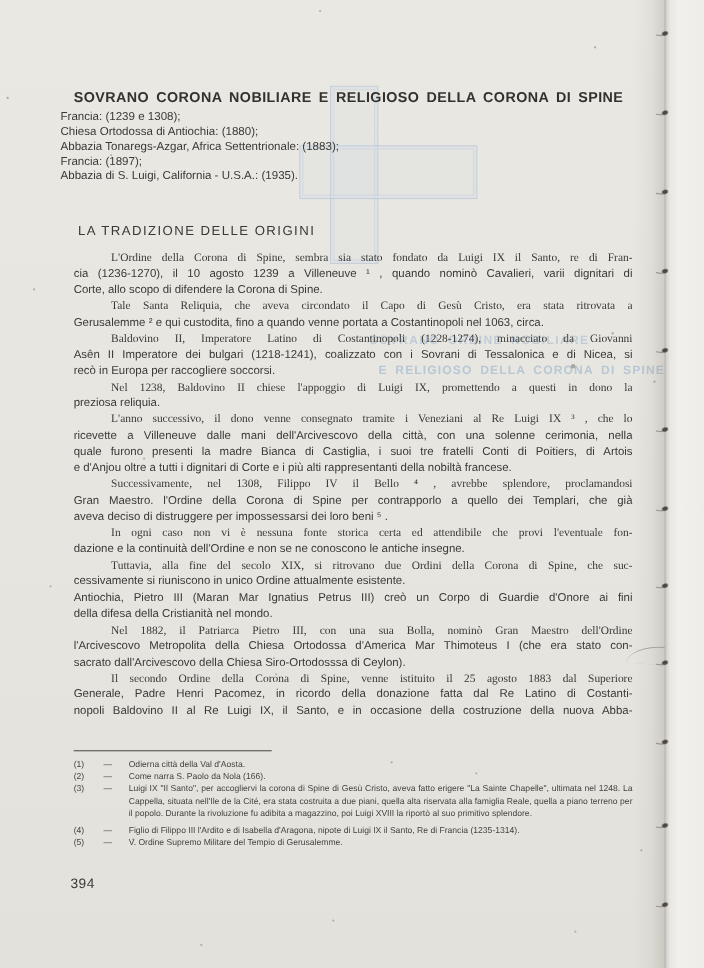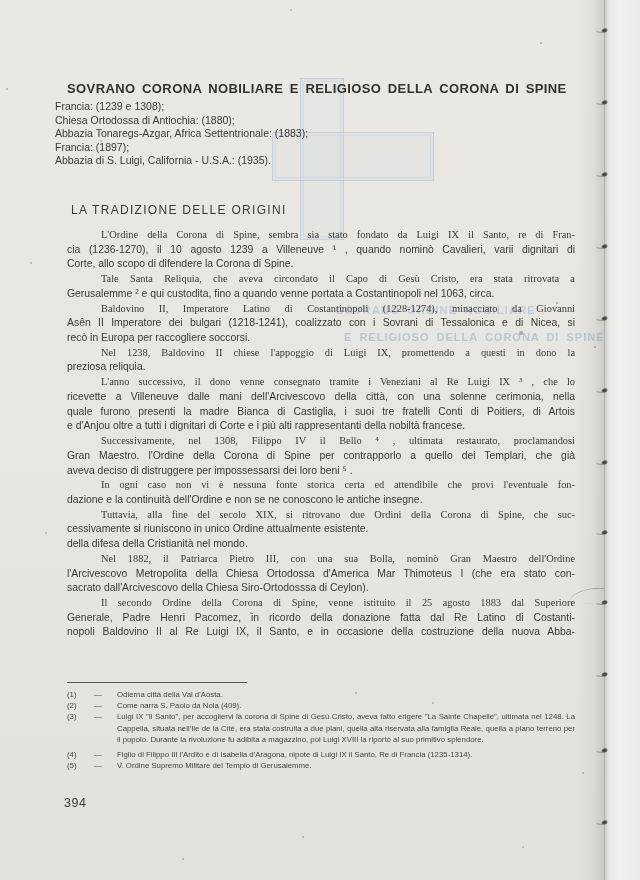--- a/index.html
+++ b/index.html
@@ -113,48 +113,49 @@
       <div class="bl last">Gerusalemme ² e qui custodita, fino a quando venne portata a Costantinopoli nel 1063, circa.</div>
       <div class="bl ind">Baldovino II, Imperatore Latino di Costantinopoli (1228-1274), minacciato da Giovanni</div>
       <div class="bl">Asên II Imperatore dei bulgari (1218-1241), coalizzato con i Sovrani di Tessalonica e di Nicea, si</div>
       <div class="bl last">recò in Europa per raccogliere soccorsi.</div>
       <div class="bl ind">Nel 1238, Baldovino II  chiese l'appoggio di Luigi IX, promettendo a questi in dono la</div>
       <div class="bl last">preziosa reliquia.</div>
       <div class="bl ind">L'anno successivo, il dono venne consegnato tramite i Veneziani al Re Luigi IX ³ , che lo</div>
       <div class="bl">ricevette a Villeneuve dalle mani dell'Arcivescovo della città, con una solenne cerimonia, nella</div>
       <div class="bl">quale furono presenti la madre Bianca di Castiglia, i suoi tre fratelli Conti di Poitiers, di Artois</div>
       <div class="bl last">e d'Anjou oltre a tutti i dignitari di Corte e i più alti rappresentanti della nobiltà francese.</div>
-      <div class="bl ind">Successivamente, nel 1308, Filippo IV il Bello ⁴ , ultimata restaurato, proclamandosi</div>
+      <div class="bl ind">Successivamente, nel 1308, Filippo IV il Bello ⁴ , avrebbe splendore, proclamandosi</div>
       <div class="bl">Gran Maestro. l'Ordine della Corona di Spine per contrapporlo a quello dei Templari, che già</div>
       <div class="bl last">aveva deciso di distruggere per impossessarsi dei loro beni ⁵ .</div>
       <div class="bl ind">In ogni caso non vi è nessuna fonte storica certa ed attendibile che provi l'eventuale fon-</div>
       <div class="bl last">dazione e la continuità dell'Ordine e non se ne conoscono le antiche insegne.</div>
       <div class="bl ind">Tuttavia, alla fine del secolo XIX, si ritrovano due Ordini della Corona di Spine, che suc-</div>
       <div class="bl last">cessivamente si riuniscono in unico Ordine attualmente esistente.</div>
+      <div class="bl">Antiochia, Pietro III (Maran Mar Ignatius Petrus III) creò un Corpo di Guardie d'Onore ai fini</div>
       <div class="bl last">della difesa della Cristianità nel mondo.</div>
       <div class="bl ind">Nel 1882, il Patriarca Pietro III, con una sua Bolla, nominò Gran Maestro dell'Ordine</div>
       <div class="bl">l'Arcivescovo Metropolita della Chiesa Ortodossa d'America Mar Thimoteus I (che era stato con-</div>
       <div class="bl last">sacrato dall'Arcivescovo della Chiesa Siro-Ortodosssa di Ceylon).</div>
       <div class="bl ind">Il secondo Ordine della Corona di Spine, venne istituito il 25 agosto 1883 dal Superiore</div>
       <div class="bl">Generale, Padre Henri Pacomez, in ricordo della donazione fatta dal Re Latino di Costanti-</div>
       <div class="bl">nopoli Baldovino II al Re Luigi IX, il Santo, e in occasione della costruzione della nuova Abba-</div>
     </div>
 
   <div class="fn-rule"></div>
 
   <div class="footnotes">
     <div class="fn-row">
       <span class="fn-num">(1)</span>
         <span class="fn-dash">—</span>
         <span class="fn-text">Odierna città della Val d'Aosta.</span>
     </div>
     <div class="fn-row">
       <span class="fn-num">(2)</span>
         <span class="fn-dash">—</span>
-        <span class="fn-text">Come narra S. Paolo da Nola (409).</span>
+        <span class="fn-text">Come narra S. Paolo da Nola (166).</span>
     </div>
     <div class="fn-row fn-gap">
       <span class="fn-num">(3)</span>
         <span class="fn-dash">—</span>
         <span class="fn-text">Luigi IX "Il Santo", per accogliervi la corona di Spine di Gesù Cristo, aveva fatto erigere "La Sainte Chapelle", ultimata nel 1248. La Cappella, situata nell'Ile de la Cité, era stata costruita a due piani, quella alta riservata alla famiglia Reale, quella a piano terreno per il popolo. Durante la rivoluzione fu adibita a magazzino, poi Luigi XVIII la riportò al suo primitivo splendore.</span>
     </div>
     <div class="fn-row">
       <span class="fn-num">(4)</span>
         <span class="fn-dash">—</span>
         <span class="fn-text">Figlio di Filippo III l'Ardito e di Isabella d'Aragona, nipote di Luigi IX il Santo, Re di Francia (1235-1314).</span>

